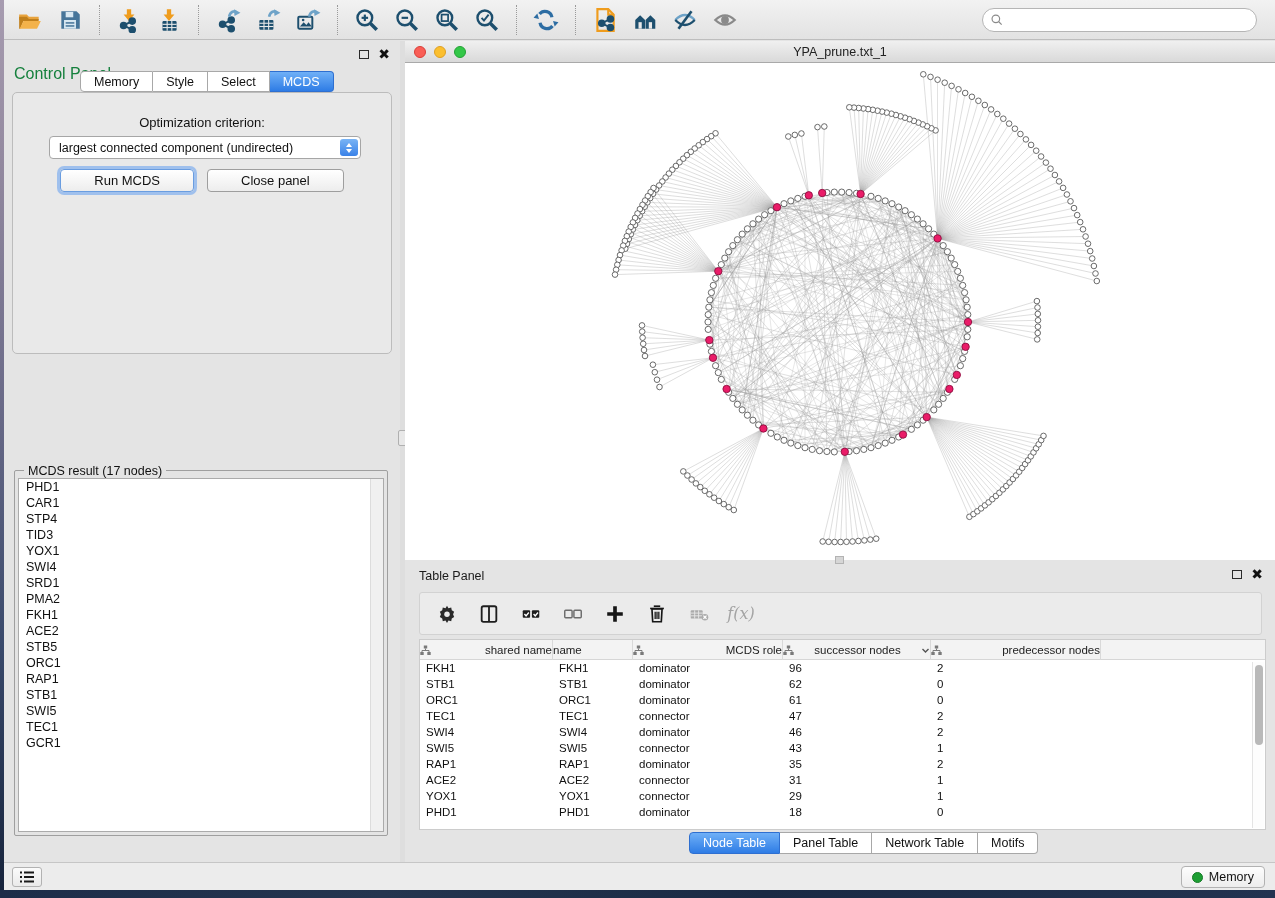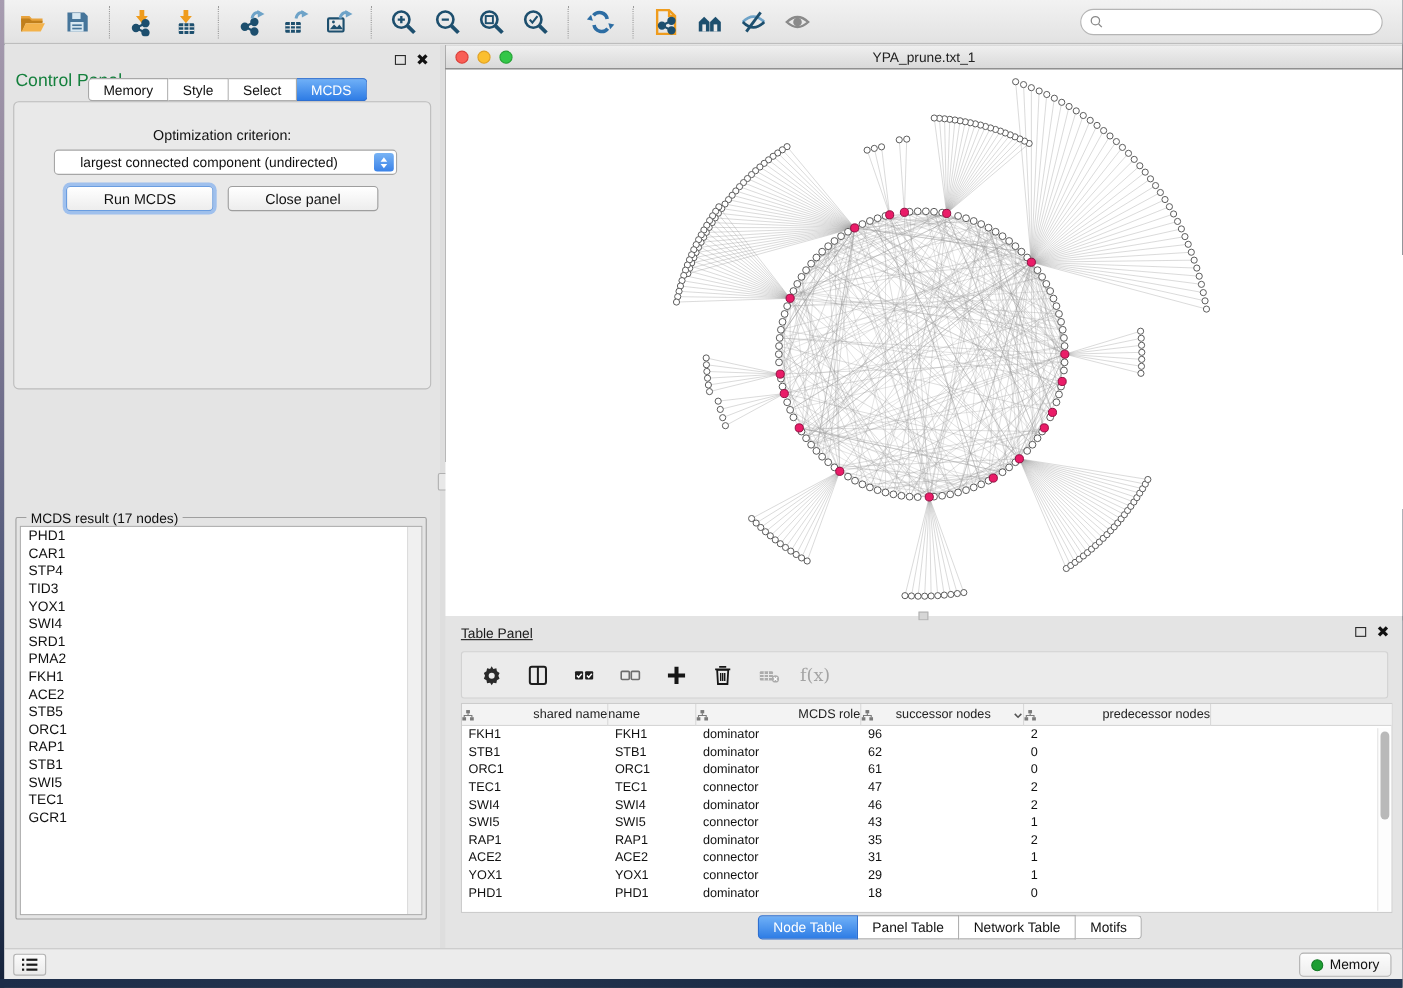--- a/index.html
+++ b/index.html
@@ -41,21 +41,21 @@
     background:#fff; border:1px solid #a8a8a8; border-left:none; font-size:12.5px; color:#111; padding:0 13px; }
   .seg-tab:first-child { border-left:1px solid #a8a8a8; border-radius:4px 0 0 4px; }
   .seg-tab:last-child { border-radius:0 4px 4px 0; }
   .seg-tab.active { background:linear-gradient(180deg,#6fb0f7,#2e7ce5); border-color:#2e6fd0; color:#fff; }
 
   .cp-inner { position:absolute; left:8px; top:51px; width:380px; height:262px;
     background:#e9e9e9; border:1px solid #bcbcbc; border-radius:5px; }
   .opt-label { position:absolute; left:0; top:22px; width:100%; text-align:center; font-size:13px; color:#111; }
   .criterion { position:absolute; left:36px; top:43px; width:312px; height:23px; background:#fff;
     border:1px solid #a6a6a6; border-radius:4px; display:flex; align-items:center; font-size:12.5px; color:#111;
-    padding-left:23px; }
+    padding-left:9px; }
   .criterion .stepper { position:absolute; right:2px; top:2px; width:18px; height:17px; border-radius:3px;
     background:linear-gradient(180deg,#79b4f5,#3a82e8); display:flex; flex-direction:column; align-items:center; justify-content:center; gap:2px; }
   .tri-up { width:0; height:0; border-left:3.5px solid transparent; border-right:3.5px solid transparent; border-bottom:4px solid #fff; }
   .tri-dn { width:0; height:0; border-left:3.5px solid transparent; border-right:3.5px solid transparent; border-top:4px solid #fff; }
   .btn-row { position:absolute; left:0; top:76px; width:100%; display:flex; justify-content:center; gap:13px; }
   .mac-btn { height:23px; background:linear-gradient(180deg,#ffffff,#ededed); border:1px solid #9e9e9e;
     border-radius:4px; font-size:13px; color:#111; padding:0 33px; display:flex; align-items:center; }
   .mac-btn.focus { box-shadow:0 0 0 3px rgba(110,165,240,.6); border-color:#6a9de0; }
 
   .result-group { position:absolute; left:10px; top:423px; width:374px; height:372px; }
@@ -65,41 +65,41 @@
     border:1px solid #ababab; overflow:hidden; }
   .result-scroll { position:absolute; right:0; top:0; width:13px; height:100%; background:#f0f0f0; border-left:1px solid #dcdcdc; }
   .mcds-item { font-size:12.5px; color:#111; line-height:16px; padding-left:7px; }
 
   
   .vsplit { position:absolute; left:396px; top:41px; width:5px; height:821px; background:#dedede; }
   .vsplit .grip { position:absolute; left:-2px; top:389px; width:9px; height:16px; background:#e8e8e8;
     border:1px solid #b0b0b0; border-radius:2px; }
 
   
-  .net-window { position:absolute; left:401px; top:41px; width:870px; height:379px; background:#000000; }
+  .net-window { position:absolute; left:401px; top:41px; width:870px; height:379px; background:#86efac; }
   .net-titlebar { position:absolute; left:0; top:0; width:100%; height:22px;
     background:linear-gradient(180deg,#f0f0f0,#d9d9d9); border-bottom:1px solid #a9a9a9; }
   .lights { position:absolute; left:9px; top:5px; display:flex; gap:8px; }
   .light { width:12px; height:12px; border-radius:50%; }
   .light.red { background:#f95e56; border:1px solid #da3e38; }
   .light.yellow { background:#fbbf2f; border:1px solid #dfa023; }
   .light.green { background:#33c748; border:1px solid #24a135; }
   .net-title { position:absolute; left:0; top:4px; width:100%; text-align:center; font-size:12.5px; color:#222; }
   .net-canvas { position:absolute; left:0; top:22px; width:870px; height:497px; background:#fff; }
   .net-canvas svg { width:100%; height:100%; }
   .hsplit-grip { position:absolute; left:430px; bottom:-4px; width:9px; height:8px; background:#d6d6d6; border:1px solid #b3b3b3; }
 
   
   .table-panel { position:absolute; left:401px; top:564px; width:870px; height:298px; background:#e4e4e4; }
-  .tp-head { position:absolute; left:14px; top:5px; font-size:12.5px; color:#1a1a1a;text-decoration:underline; }
+  .tp-head { position:absolute; left:14px; top:5px; font-size:12.5px; color:#1a1a1a; }
   .tp-toolbar { position:absolute; left:14px; top:28px; width:843px; height:43px; background:#ebebeb;
     border:1px solid #d2d2d2; border-radius:3px; display:flex; align-items:center; gap:12px; padding-left:12px; }
   .tpt-btn { width:30px; height:30px; display:flex; align-items:center; justify-content:center; }
   .tpt-btn svg { width:22px; height:22px; }
-  .fx-label { font-family:"DejaVu Serif","Liberation Serif",serif; font-size:16px; color:#a4a4a4; }
+  .fx-label { font-family:"DejaVu Serif","Liberation Serif",serif; font-style:italic; font-size:16px; color:#a4a4a4; }
 
   .node-table { position:absolute; left:14px; top:75px; width:847px; height:191px; background:#fff; border:1px solid #cccccc; }
   .nt-grid { display:grid; grid-template-columns:133px 80px 150px 148px 170px 1fr; }
   .nt-header { background:#f3f3f3; border-bottom:1px solid #d6d6d6; height:20px; }
   .nt-hcell { display:flex; align-items:center; justify-content:space-between; gap:5px; font-size:11.5px; color:#222;
     border-right:1px solid #d9d9d9; height:20px; }
   .nt-hcell:last-child { border-right:none; }
   .nt-row { height:16px; }
   .nt-cell { font-size:11.5px; color:#111; line-height:16px; padding:0 6px; white-space:nowrap; }
   .nt-cell.num { text-align:left; padding-right:10px; }

